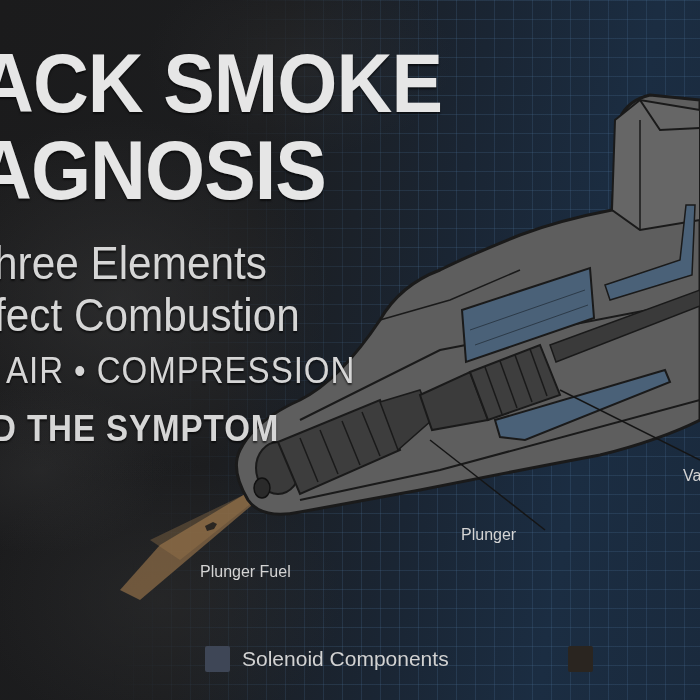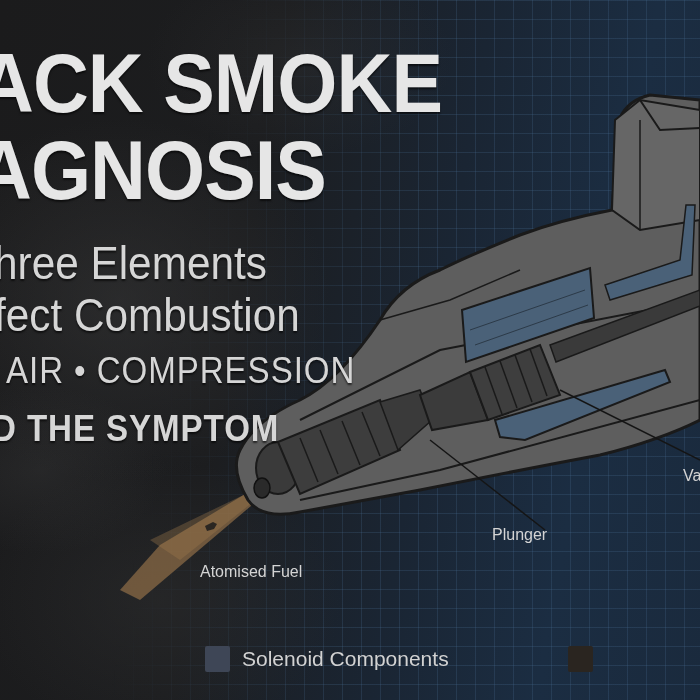--- a/index.html
+++ b/index.html
@@ -83,22 +83,22 @@
   <line x1="700" y1="460" x2="560" y2="390" stroke="#151515" stroke-width="1.5"></line>
 </svg>
 
 <div class="title-line t1">ACK SMOKE</div>
 <div class="title-line t2">AGNOSIS</div>
 <div class="sub s1">hree Elements</div>
 <div class="sub s2">fect Combustion</div>
 <div class="sub s3">AIR • COMPRESSION</div>
 <div class="sub s4">D THE SYMPTOM</div>
 
-<div class="label" style="left:200px;top:563px;">Atomised Fuel</div>
-<div class="label" style="left:461px;top:526px;margin-left:31px;">Plunger</div>
+<div class="label" style="left:200px;top:563px;">Plunger Fuel</div>
+<div class="label" style="left:461px;top:526px;">Plunger</div>
 <div class="label" style="left:683px;top:467px;">Val</div>
 
 <div class="legend-item" style="left:205px;top:646px;">
   <span class="swatch" style="background:#3e4656;"></span>
   <span>Solenoid Components</span>
 </div>
 <div class="legend-item" style="left:568px;top:646px;">
   <span class="swatch" style="background:#2a2520;"></span>
 </div>
 

